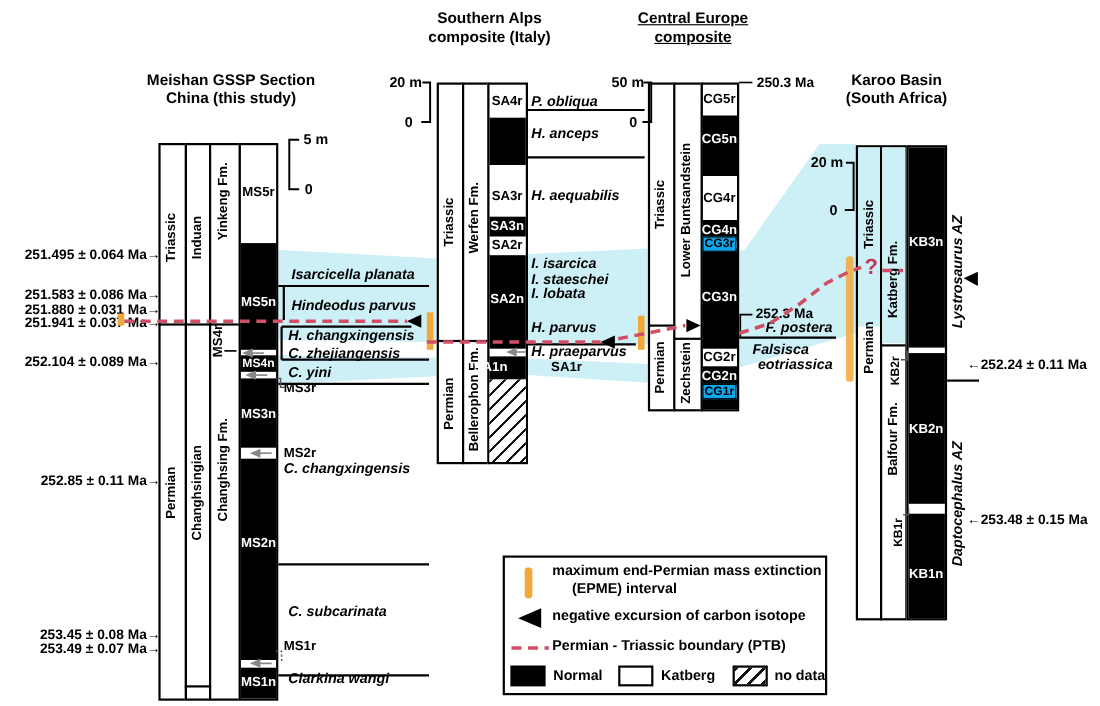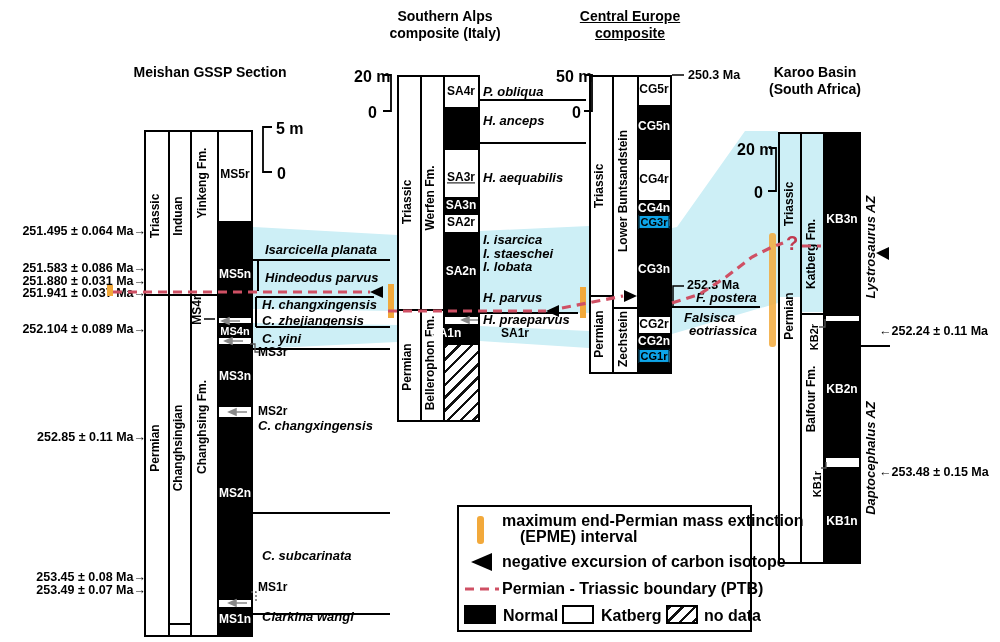--- a/index.html
+++ b/index.html
@@ -12,21 +12,21 @@
   .seg{position:absolute;left:0;right:0;background:#000;}
   .hline{position:absolute;background:#000;height:2px;z-index:4;}
   .cyanfill{position:absolute;background:#cdeff6;z-index:2;}
   .hatch{background:repeating-linear-gradient(135deg,#111 0 2.5px,#fff 2.5px 9px);}
   .lbl{position:absolute;font-weight:bold;font-size:12px;white-space:nowrap;color:#000;z-index:3;line-height:1.1;}
   .ctr{transform:translate(-50%,-50%);}
   .v{transform:translate(-50%,-50%) rotate(-90deg);}
   .w{color:#fff;}
   .it{font-style:italic;font-size:13px;}
   .s11{font-size:11px;}
-  .s13{font-size:16px;}
+  .s13{font-size:13px;}
   .boxed{background:#0ea5e9;border:1.5px solid #000;padding:0 1px;font-size:11px;}
   .title{position:absolute;font-weight:bold;font-size:14px;text-align:center;
          transform:translateX(-50%);line-height:17px;white-space:nowrap;z-index:3;color:#000;}
   .age{position:absolute;font-weight:bold;font-size:12.5px;white-space:nowrap;z-index:3;color:#000;}
   .age-l{left:3px;width:143px;text-align:right;}
   .q{position:absolute;font-weight:bold;font-size:20px;color:#c0394f;z-index:7;}
   .legend{position:absolute;left:457px;top:505px;width:295px;height:127px;border:2.5px solid #000;
           box-sizing:border-box;background:#fff;z-index:3;}
   .sw{position:absolute;width:32px;height:19px;box-sizing:border-box;z-index:3;}
 </style>
@@ -38,20 +38,21 @@
   <svg id="underlay" class="layer" width="1000" height="642">
     <polygon points="253,227 397,235 397,311 253,309" fill="#cdeff6"></polygon>
     <polygon points="253,323 397,325 397,342 253,349" fill="#cdeff6"></polygon>
     <polygon points="480,231 589,226 589,313 480,313" fill="#cdeff6"></polygon>
     <polygon points="480,326 589,331 589,348 480,341" fill="#cdeff6"></polygon>
     <polygon points="672,228 677,227 745,131 778,131 778,303 672,334" fill="#cdeff6"></polygon>
   </svg>
 
   <div class="title" style="left:210px;top:64px;">
     <div>Meishan GSSP Section</div>
+    <div>China (this study)</div>
   </div>
   <div class="title" style="left:445px;top:8px;">
     <div>Southern Alps</div>
     <div>composite (Italy)</div>
   </div>
   <div class="title" style="left:630px;top:8px;text-decoration:underline;">
     <div>Central Europe</div>
     <div>composite</div>
   </div>
   <div class="title" style="left:815px;top:64px;">
@@ -122,21 +123,21 @@
   </div>
   <div class="hline" style="left:397px;top:309px;width:46px;"></div>
 
   <div class="lbl v" style="left:408px;top:202px;">Triassic</div>
   <div class="lbl v" style="left:431px;top:198px;">Werfen Fm.</div>
   <div class="lbl v" style="left:408px;top:367px;">Permian</div>
   <div class="lbl v" style="left:431px;top:363px;">Bellerophon Fm.</div>
 
   <div class="lbl ctr" style="left:461px;top:92px;">SA4r</div>
   <div class="lbl ctr w" style="left:461px;top:128px;margin-top:28px;">SA4n</div>
-  <div class="lbl ctr" style="left:461px;top:178px;text-decoration:underline;">SA3r</div>
+  <div class="lbl ctr" style="left:461px;top:178px;">SA3r</div>
   <div class="lbl ctr w" style="left:461px;top:206px;">SA3n</div>
   <div class="lbl ctr" style="left:461px;top:223px;">SA2r</div>
   <div class="lbl ctr w" style="left:461px;top:272px;">SA2n</div>
   <div class="lbl ctr w" style="left:446px;top:334px;">SA1n</div>
   <div class="lbl" style="left:483px;top:327px;margin-left:18px;">SA1r</div>
 
   <div class="lbl s13" style="left:354px;top:68px;">20 m</div>
   <div class="lbl s13" style="left:368px;top:104px;">0</div>
 
   <div class="lbl it" style="left:483px;top:85px;">P. obliqua</div>

